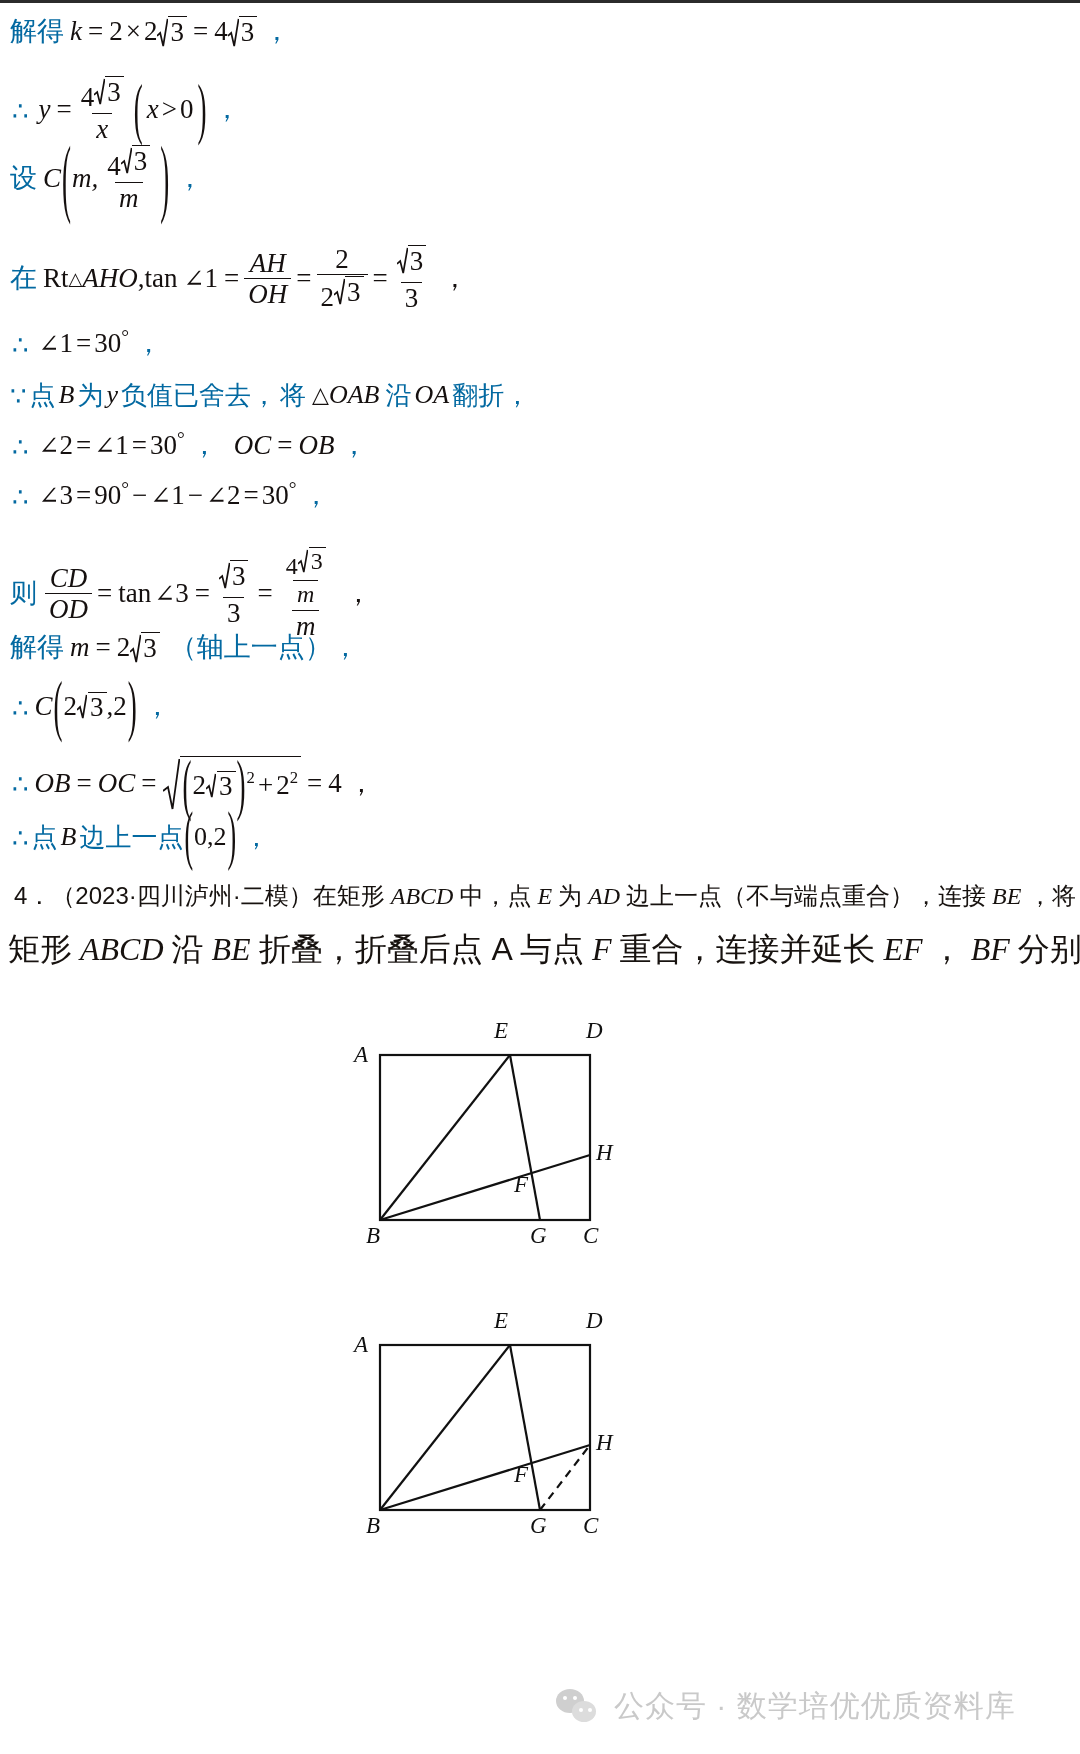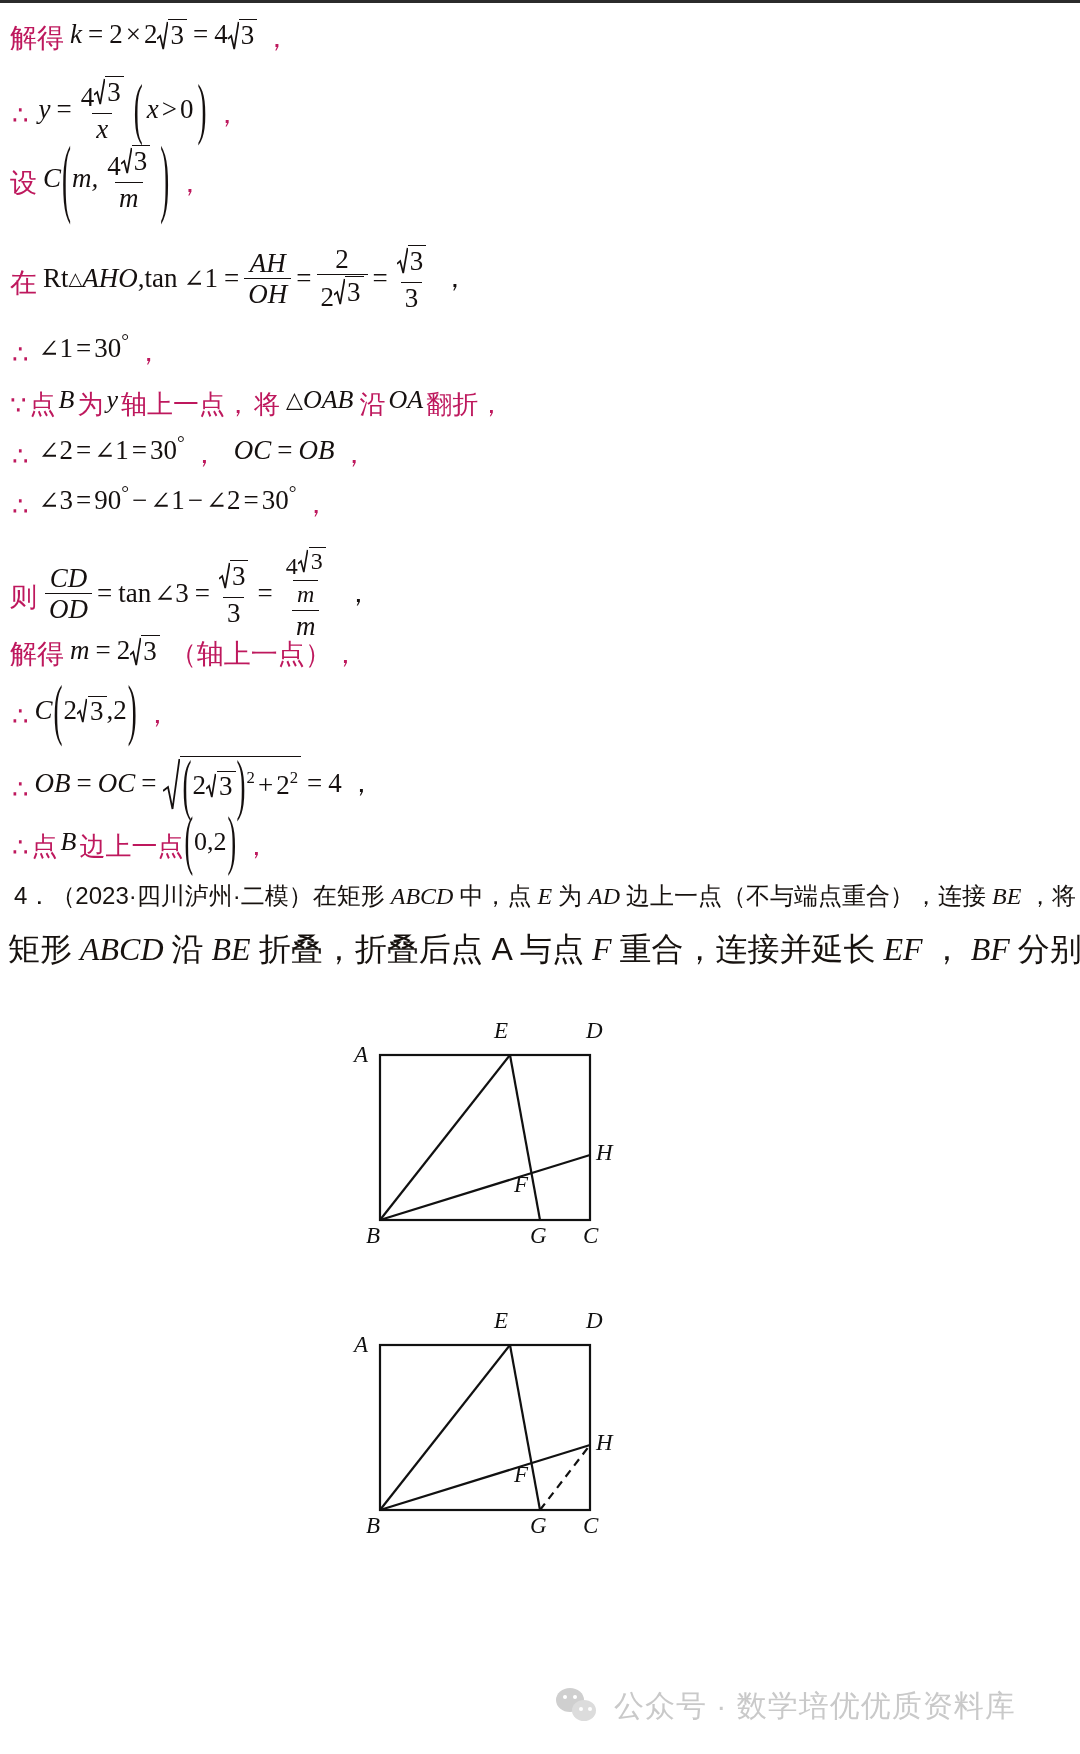--- a/index.html
+++ b/index.html
@@ -23,21 +23,21 @@
     box-sizing: border-box;
   }
   
   .ln {
     position: absolute;
     display: flex;
     align-items: center;
     white-space: nowrap;
     line-height: 1;
   }
-  .red { color: #be185d; margin-top: 9px; }
+  .red { color: #0369a1; }
   .blk { color: #15100f; }
   .mi { font-style: italic; font-family: "Liberation Serif", serif; }
   .mn { font-style: normal; font-family: "Liberation Serif", serif; }
   .cn { font-family: "Liberation Sans", "DejaVu Sans", sans-serif; font-style: normal; }
   .sp3 { display:inline-block; width: 3px; }
   .sp6 { display:inline-block; width: 6px; }
   .sp10 { display:inline-block; width: 10px; }
 
   
   .sym { font-size: 26px; letter-spacing: 0; position: relative; top: 2px; }
@@ -119,21 +119,21 @@
     left: 0; right: 0;
     text-align: center;
     font-family: "Liberation Sans", "DejaVu Sans", sans-serif;
     font-size: 20px;
     color: #15100f;
     letter-spacing: 2px;
   }
   .watermark {
     position: absolute;
     display: flex;
-    align-items: flex-start;
+    align-items: flex-end;
     color: #c9c9c9;
     font-family: "Liberation Sans", "DejaVu Sans", sans-serif;
     font-size: 30px;
     letter-spacing: 1px;
     white-space: nowrap;
   }
   .wechat-icon {
     width: 46px; height: 40px; margin-right: 12px;
     position: relative;
   }
@@ -310,21 +310,21 @@
     <span class="red sym">∵</span>
     <span class="sp3"></span>
     <span class="cn red">点</span>
       <span class="sp3"></span>
       <span class="blk mi">B</span>
       <span class="sp3"></span>
     <span class="cn red">为</span>
       <span class="sp3"></span>
       <span class="blk mi">y</span>
       <span class="sp3"></span>
-    <span class="cn red">轴上一点，</span>
+    <span class="cn red">负值已舍去，</span>
       <span class="sp3"></span>
     <span class="cn red">将</span>
       <span class="sp6"></span>
     <span class="blk" style="font-size:22px">△</span>
       <span class="blk mi">OAB</span>
       <span class="sp6"></span>
     <span class="cn red">沿</span>
       <span class="sp3"></span>
       <span class="blk mi">OA</span>
       <span class="sp3"></span>

